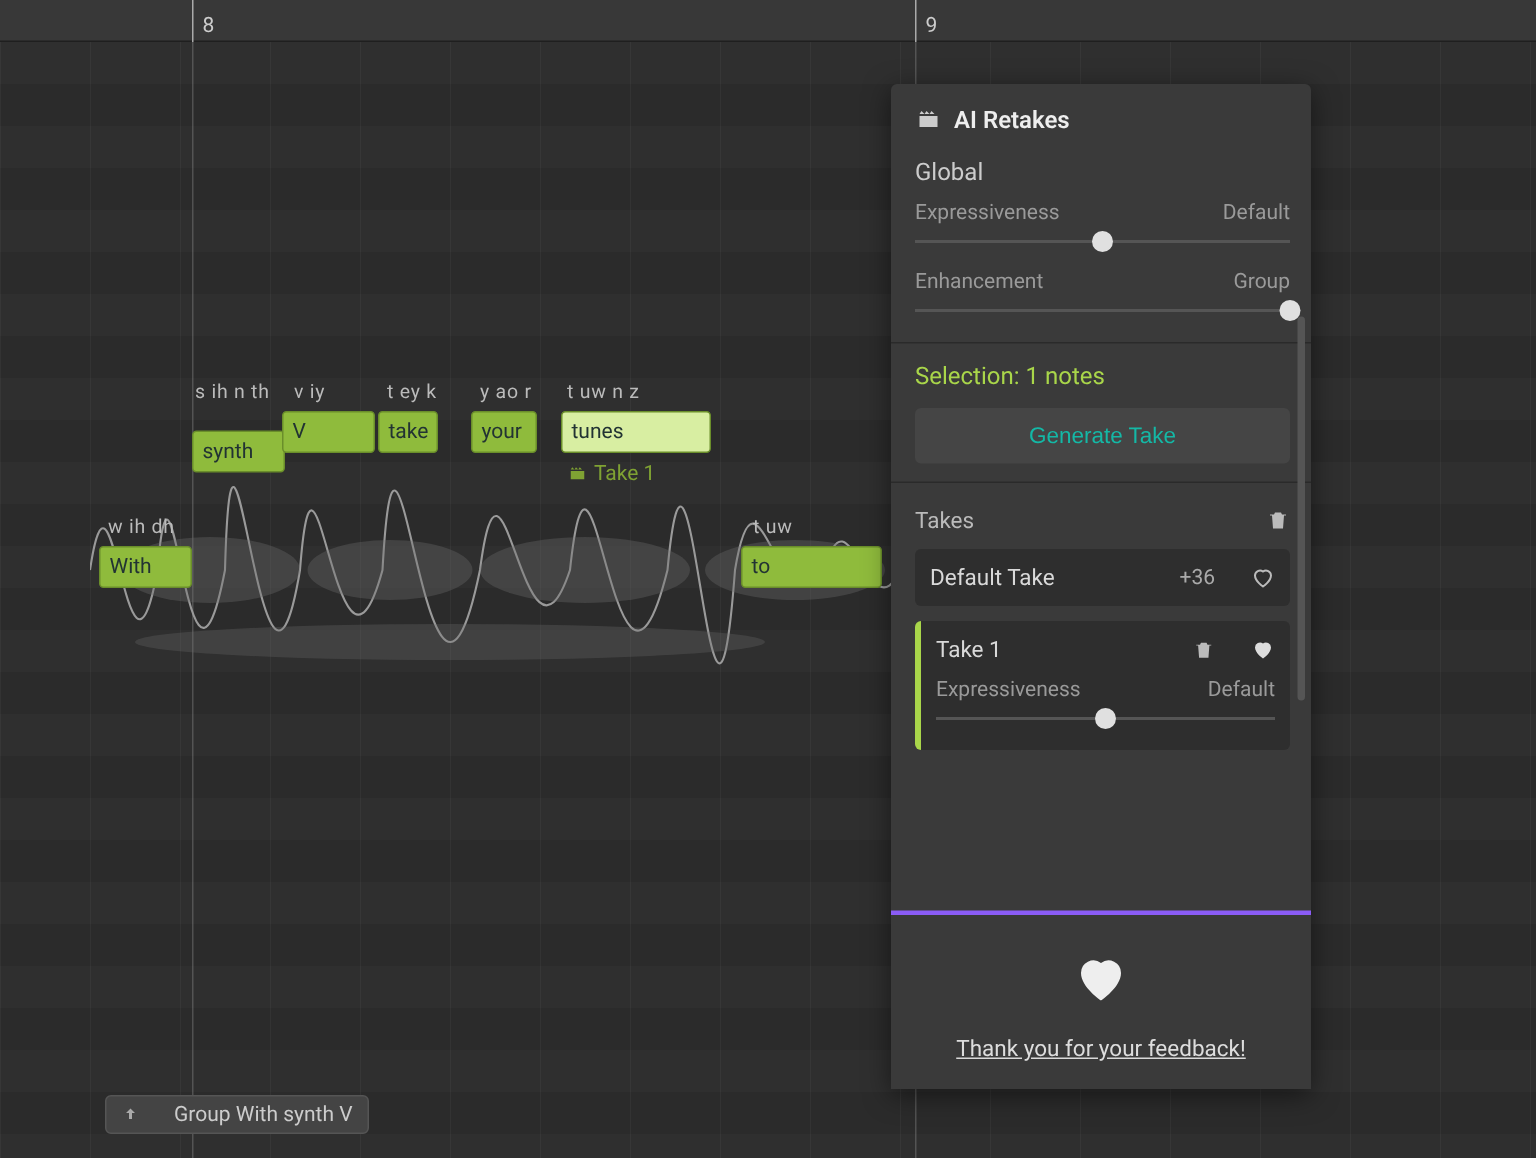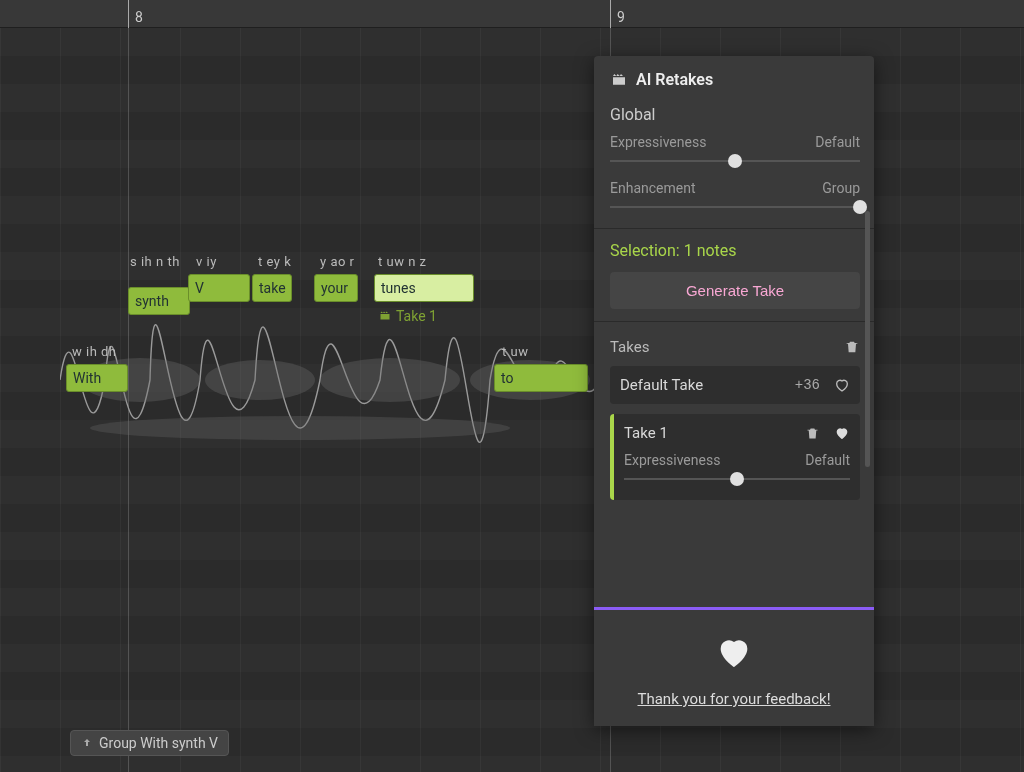--- a/index.html
+++ b/index.html
@@ -143,21 +143,21 @@
     background: var(--thumb);
     transform: translateX(-50%);
   }
   .divider { height:1px; background:#2a2a2a; margin:12px -16px; }
   .selection-line {
     color: var(--accent); font-size:16px; margin: 6px 0 12px 0;
   }
   .gen-btn {
     display:block; width:100%;
     background: #454545; border:none; border-radius:4px;
-    color:#f9a8d4; font-size:15px;
+    color:#14b8a6; font-size:15px;
     padding:10px 0; cursor:pointer;
   }
   .takes-header {
     display:flex; justify-content:space-between; align-items:center;
     margin-top:16px; font-size:15px; color:#bbb;
   }
   .take-item {
     margin-top:10px;
     border-radius:4px;
     padding:10px 10px;
@@ -165,39 +165,39 @@
     font-size:15px;
   }
   .take-item.default { background: var(--panel-darker); }
   .take-item.active {
     background: var(--panel-darker);
     border-left: 4px solid var(--accent);
     display:block;
     padding:10px 10px 6px 10px;
   }
   .take-item.active .take-head { display:flex; justify-content:space-between; align-items:center;}
-  .take-right { display:flex; gap:14px; align-items:flex-end; color:#aaa; font-size:14px;font-family:Liberation Mono, monospace; }
+  .take-right { display:flex; gap:24px; align-items:flex-end; color:#aaa; font-size:14px; }
   .icon-btn { cursor:pointer; display:inline-flex;}
   .icon-btn svg { display:block; }
   
   .feedback {
     padding: 22px 16px 18px 16px;
     text-align:center;
     background: var(--panel);
     border-top: 3px solid #8b5cf6;
     text-decoration: underline;
   }
   .feedback svg { display:block; margin: 0 auto 18px auto; }
   .feedback-text { font-size:15px; color:#ddd; }
   
   .group-chip {
     position:absolute; left:70px; bottom:16px;
     background:#444; border:1px solid #555; border-radius:4px;
     padding: 4px 10px; font-size:14px; color:#ccc;
-    display:flex; align-items:center; gap:6px;
+    display:flex; align-items:center; gap:23px;
   }
   .group-chip svg { fill:#aaa; }
 </style>
 </head>
 <body>
 
 <div class="piano-roll">
   <div class="grid-vlines"></div>
   <div class="grid-vlines-bar">
     <div class="barline" style="left:128px"></div>

